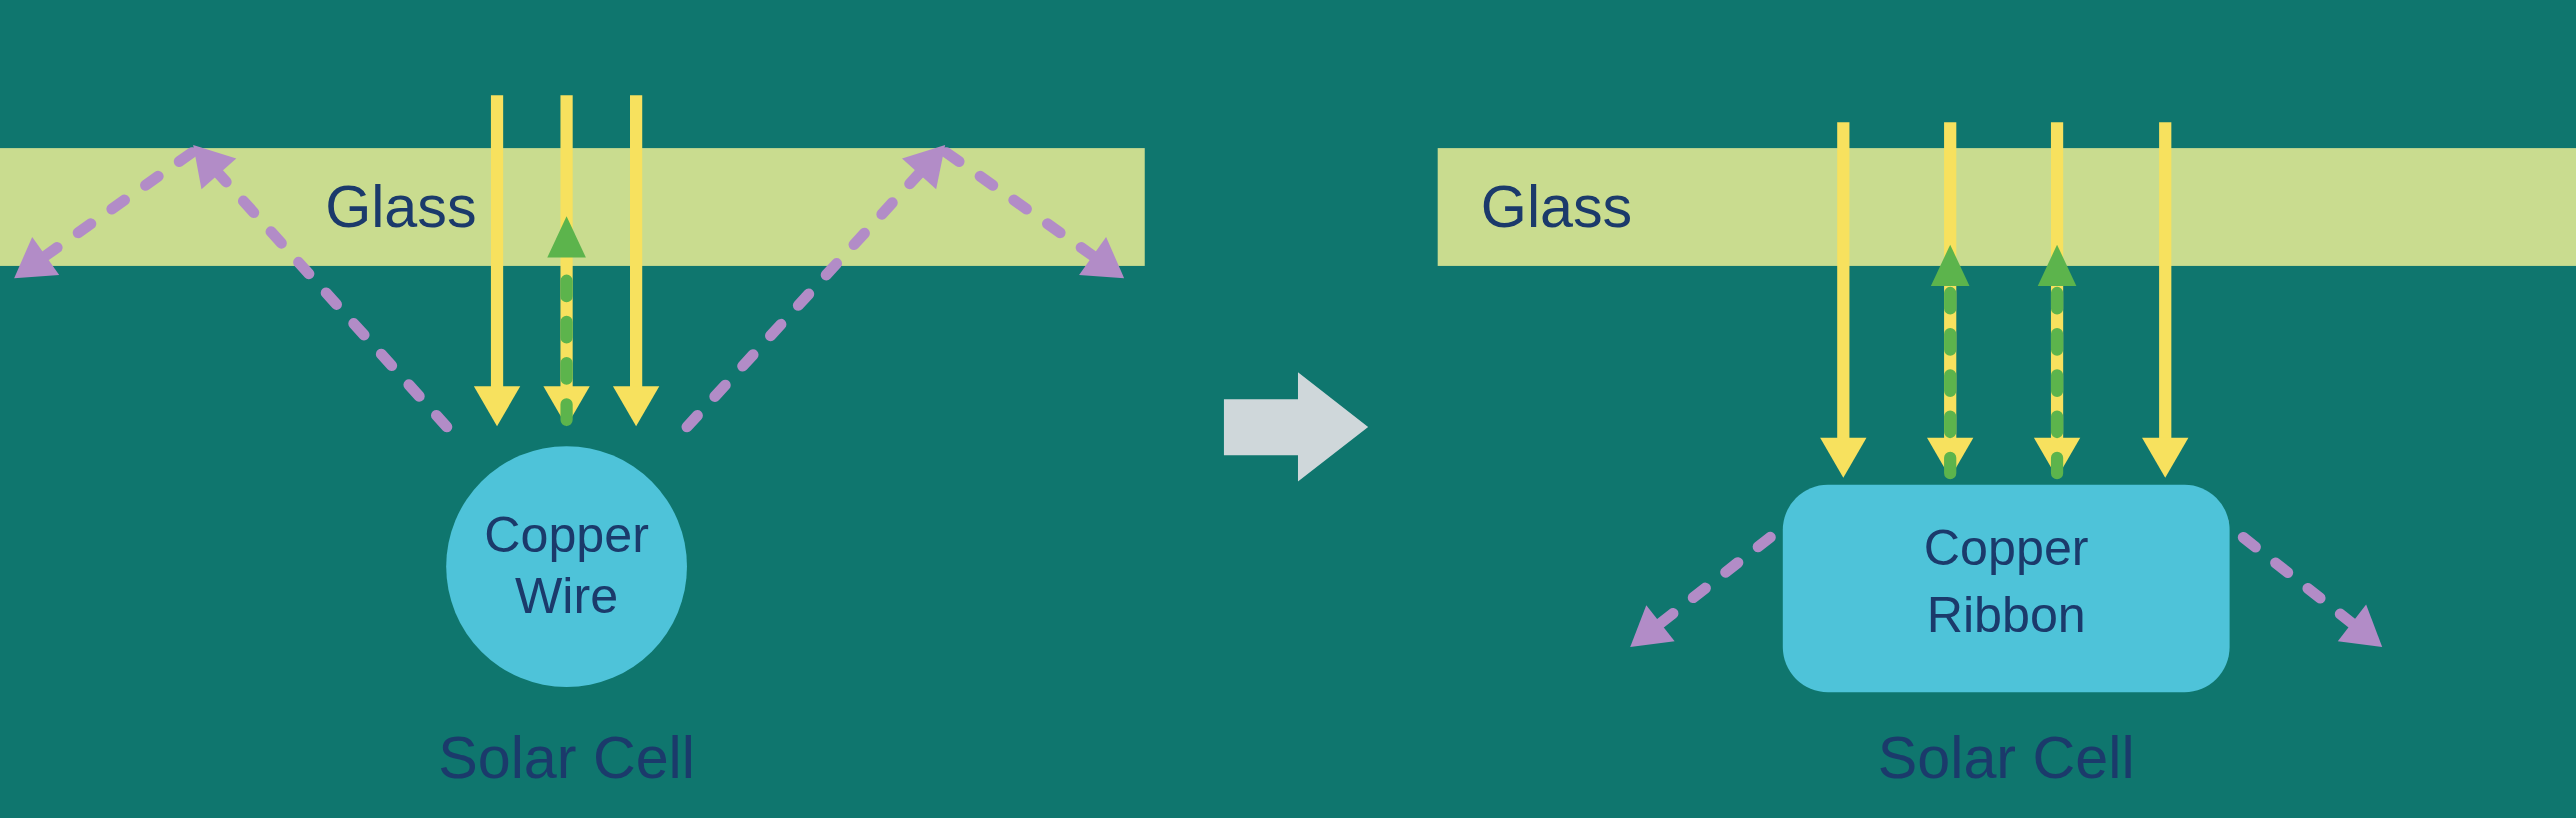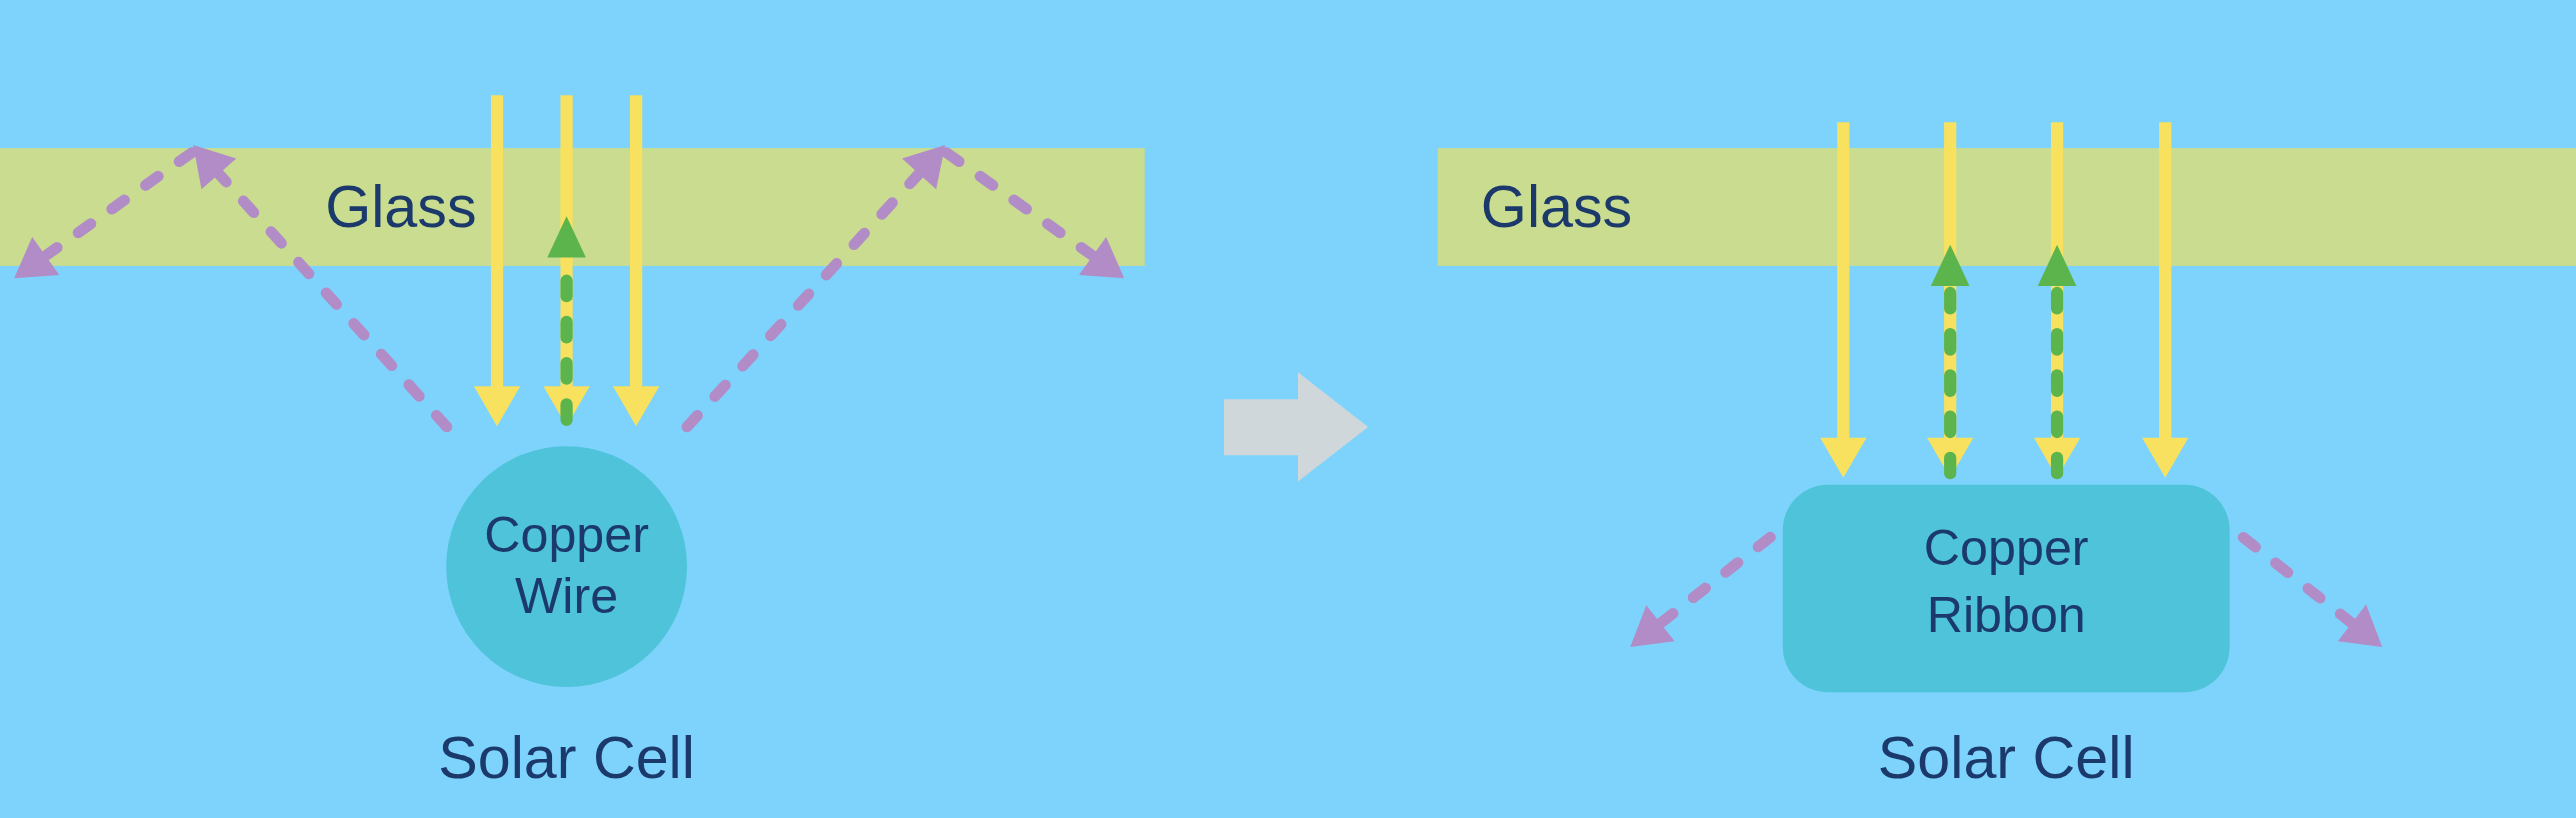--- a/index.html
+++ b/index.html
@@ -1,20 +1,20 @@
 <!DOCTYPE html>
 <html style="font-size:10.3px"><head>
 <meta charset="utf-8">
 <style>
   html, body { margin: 0; padding: 0; background: #ffffff; }
   .canvas {
     position: relative;
     width: 2576px;
     height: 819px;
-    background: #7dd3fc;
+    background: #0f766e;
     overflow: hidden;
     font-family: "Liberation Sans", "DejaVu Sans", sans-serif;
   }
   svg { display: block; }
   text {
     font-family: "Liberation Sans", "DejaVu Sans", sans-serif;
     font-weight: 500;
   }
   .glass-label   { font-size: 92px; }
   .copper-label  { font-size: 78px; }

